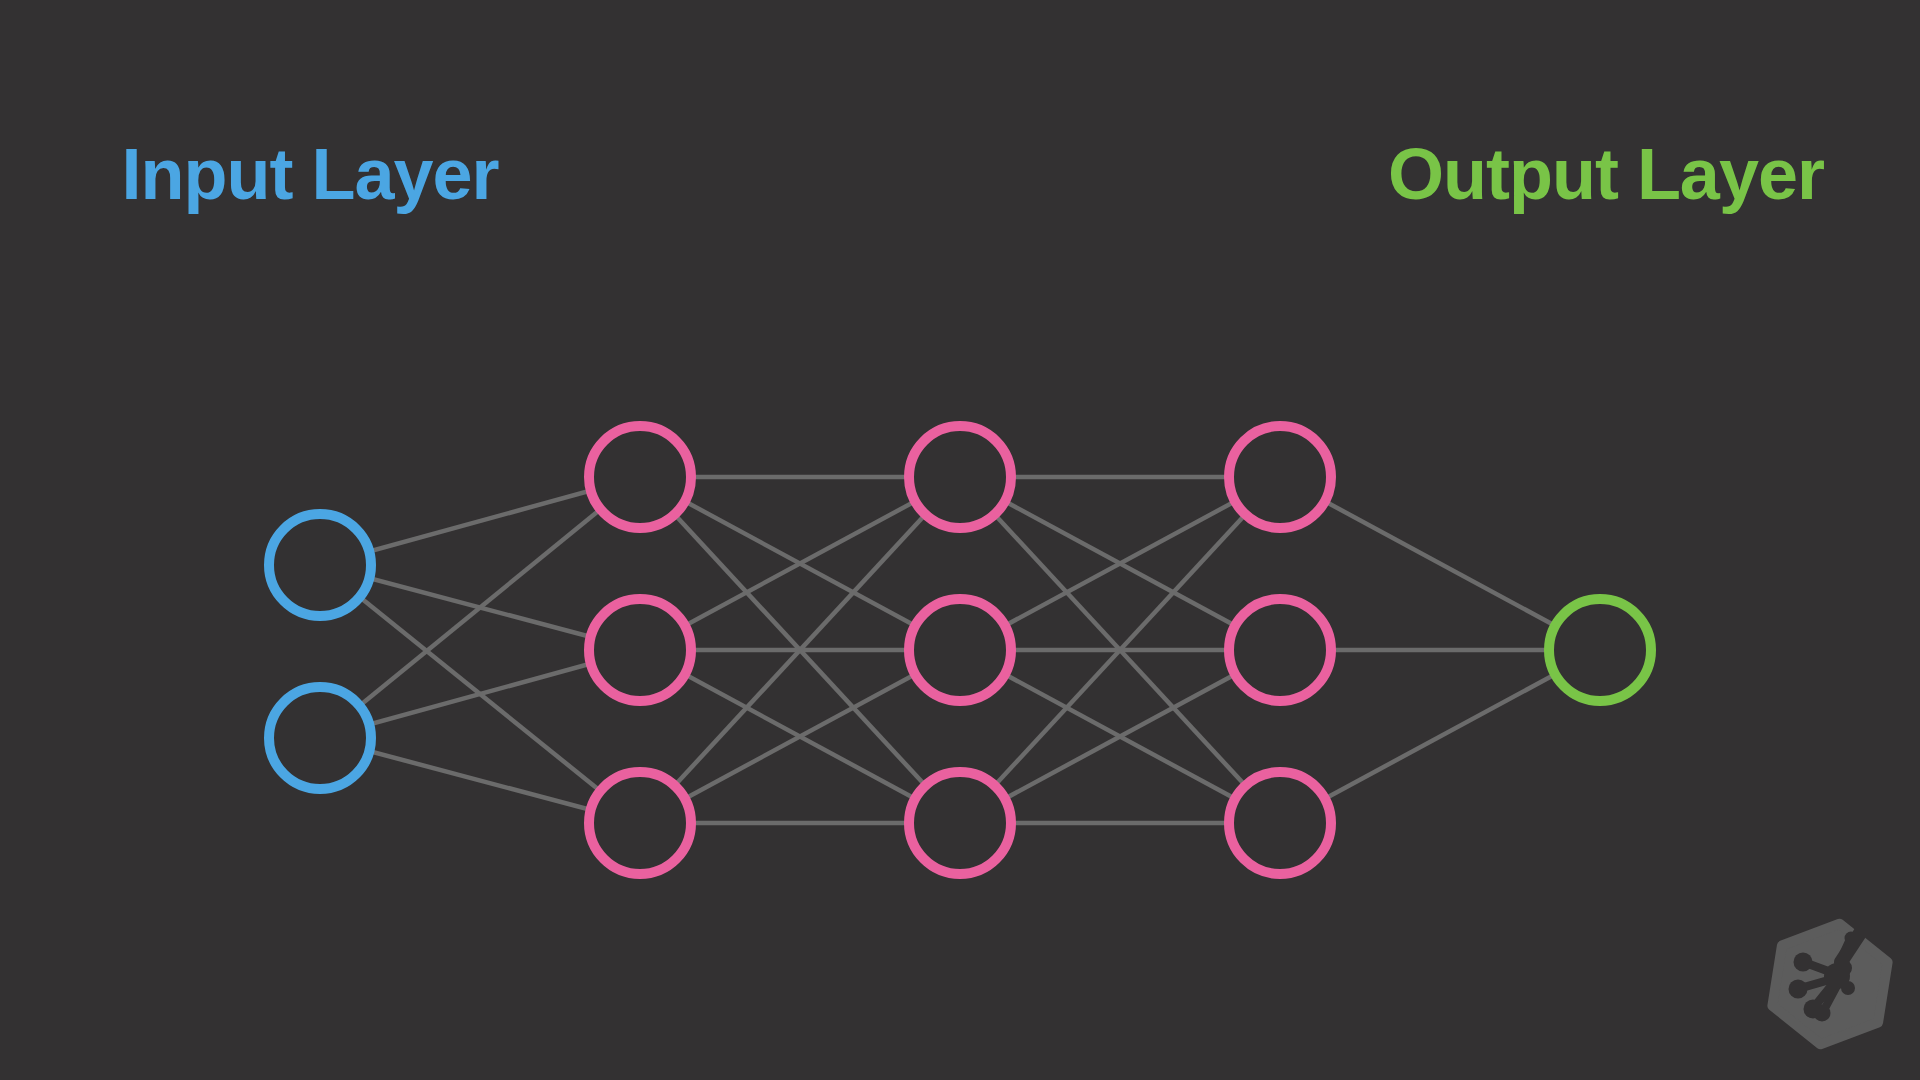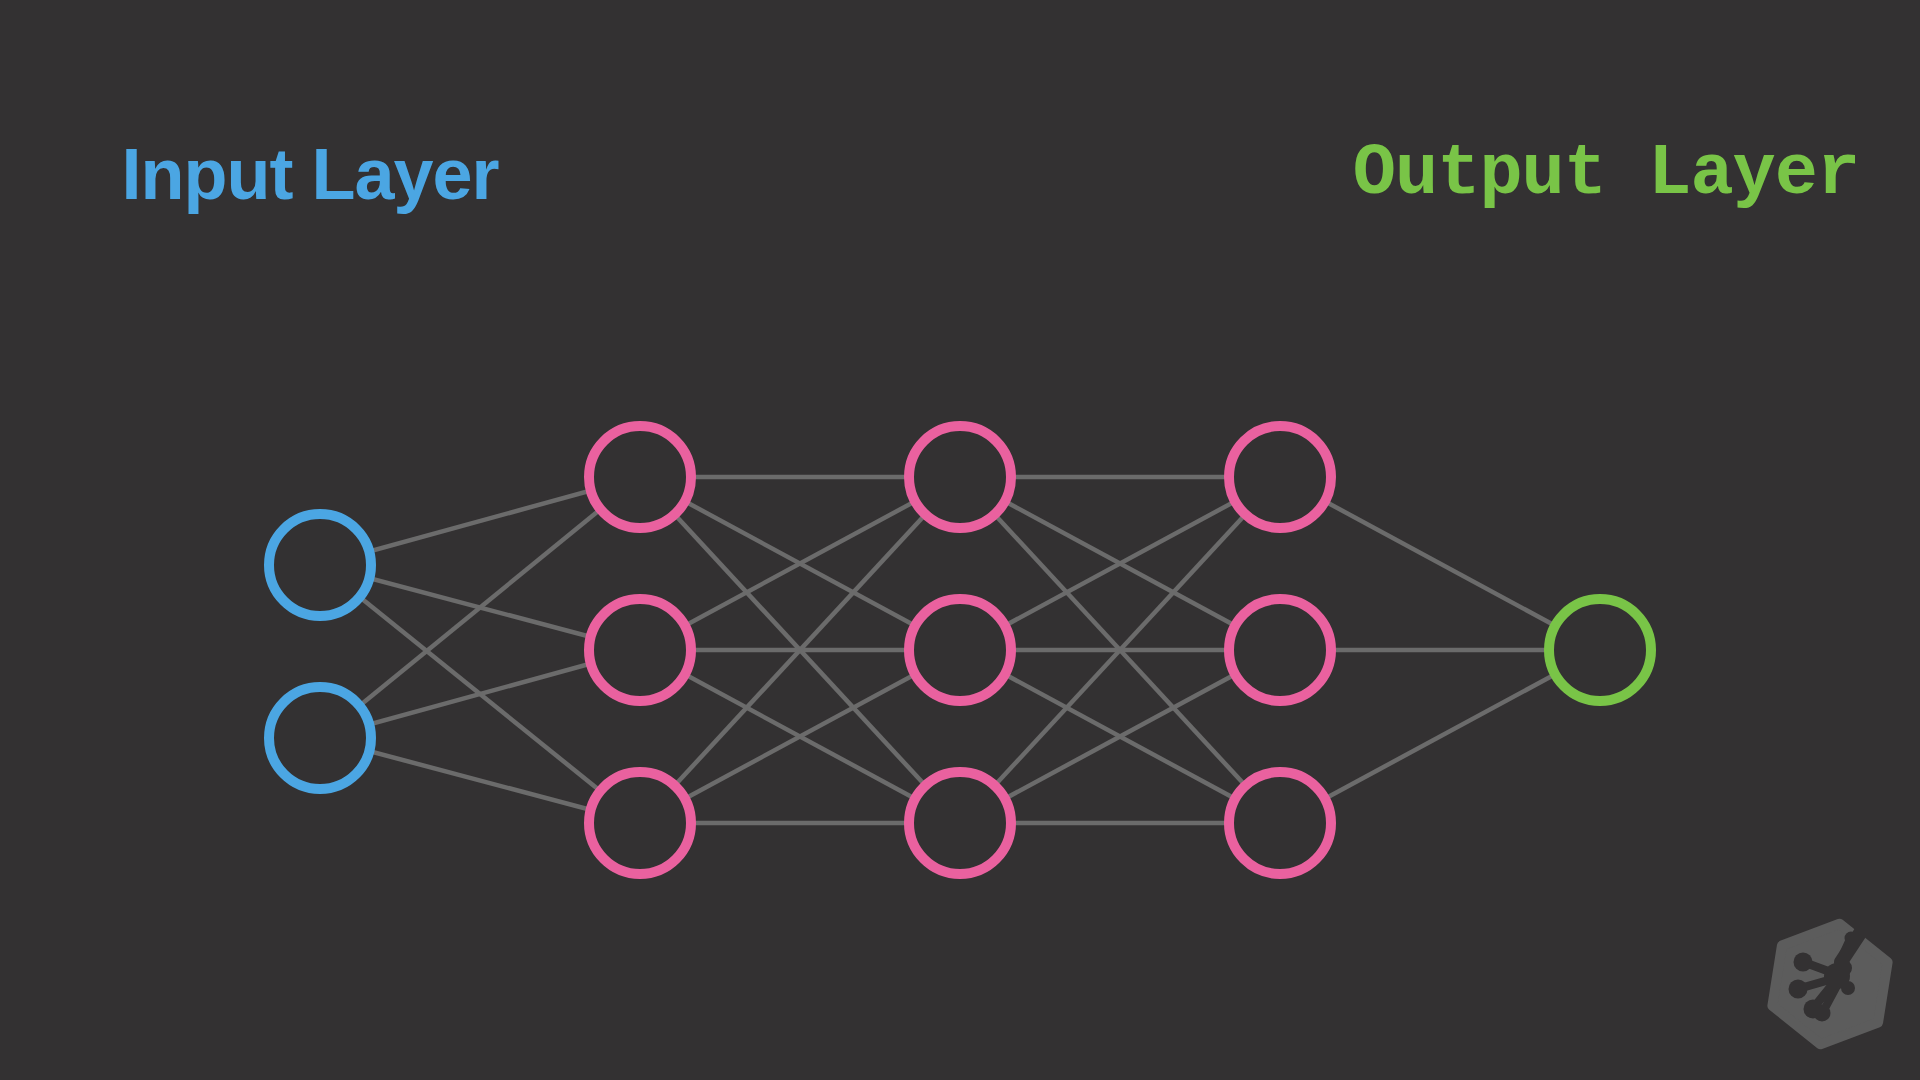--- a/index.html
+++ b/index.html
@@ -34,21 +34,21 @@
   #network { left: 0; top: 0; }
 </style>
 </head>
 <body style="background: rgb(51, 49, 50);">
 
 <div class="stage">
 
   <h1 class="layer-heading" id="heading-0" style="color: rgb(75, 166, 227); left: 310px; top: 138px;">Input Layer</h1>
 
 
-  <h1 class="layer-heading" id="heading-2" style="color: rgb(121, 196, 71); left: 1606px; top: 138px; font-family: Liberation Mono, monospace;">Output Layer</h1>
+  <h1 class="layer-heading" id="heading-2" style="color: rgb(121, 196, 71); left: 1606px; top: 138px;">Output Layer</h1>
 
   <svg id="network" width="1920" height="1080" viewBox="0 0 1920 1080">
       <line x1="320" y1="565" x2="640" y2="477" stroke="#6B6B6B" stroke-width="4.5"></line>
       <line x1="320" y1="565" x2="640" y2="650" stroke="#6B6B6B" stroke-width="4.5"></line>
       <line x1="320" y1="565" x2="640" y2="823" stroke="#6B6B6B" stroke-width="4.5"></line>
       <line x1="320" y1="738" x2="640" y2="477" stroke="#6B6B6B" stroke-width="4.5"></line>
       <line x1="320" y1="738" x2="640" y2="650" stroke="#6B6B6B" stroke-width="4.5"></line>
       <line x1="320" y1="738" x2="640" y2="823" stroke="#6B6B6B" stroke-width="4.5"></line>
       <line x1="640" y1="477" x2="960" y2="477" stroke="#6B6B6B" stroke-width="4.5"></line>
       <line x1="640" y1="477" x2="960" y2="650" stroke="#6B6B6B" stroke-width="4.5"></line>

